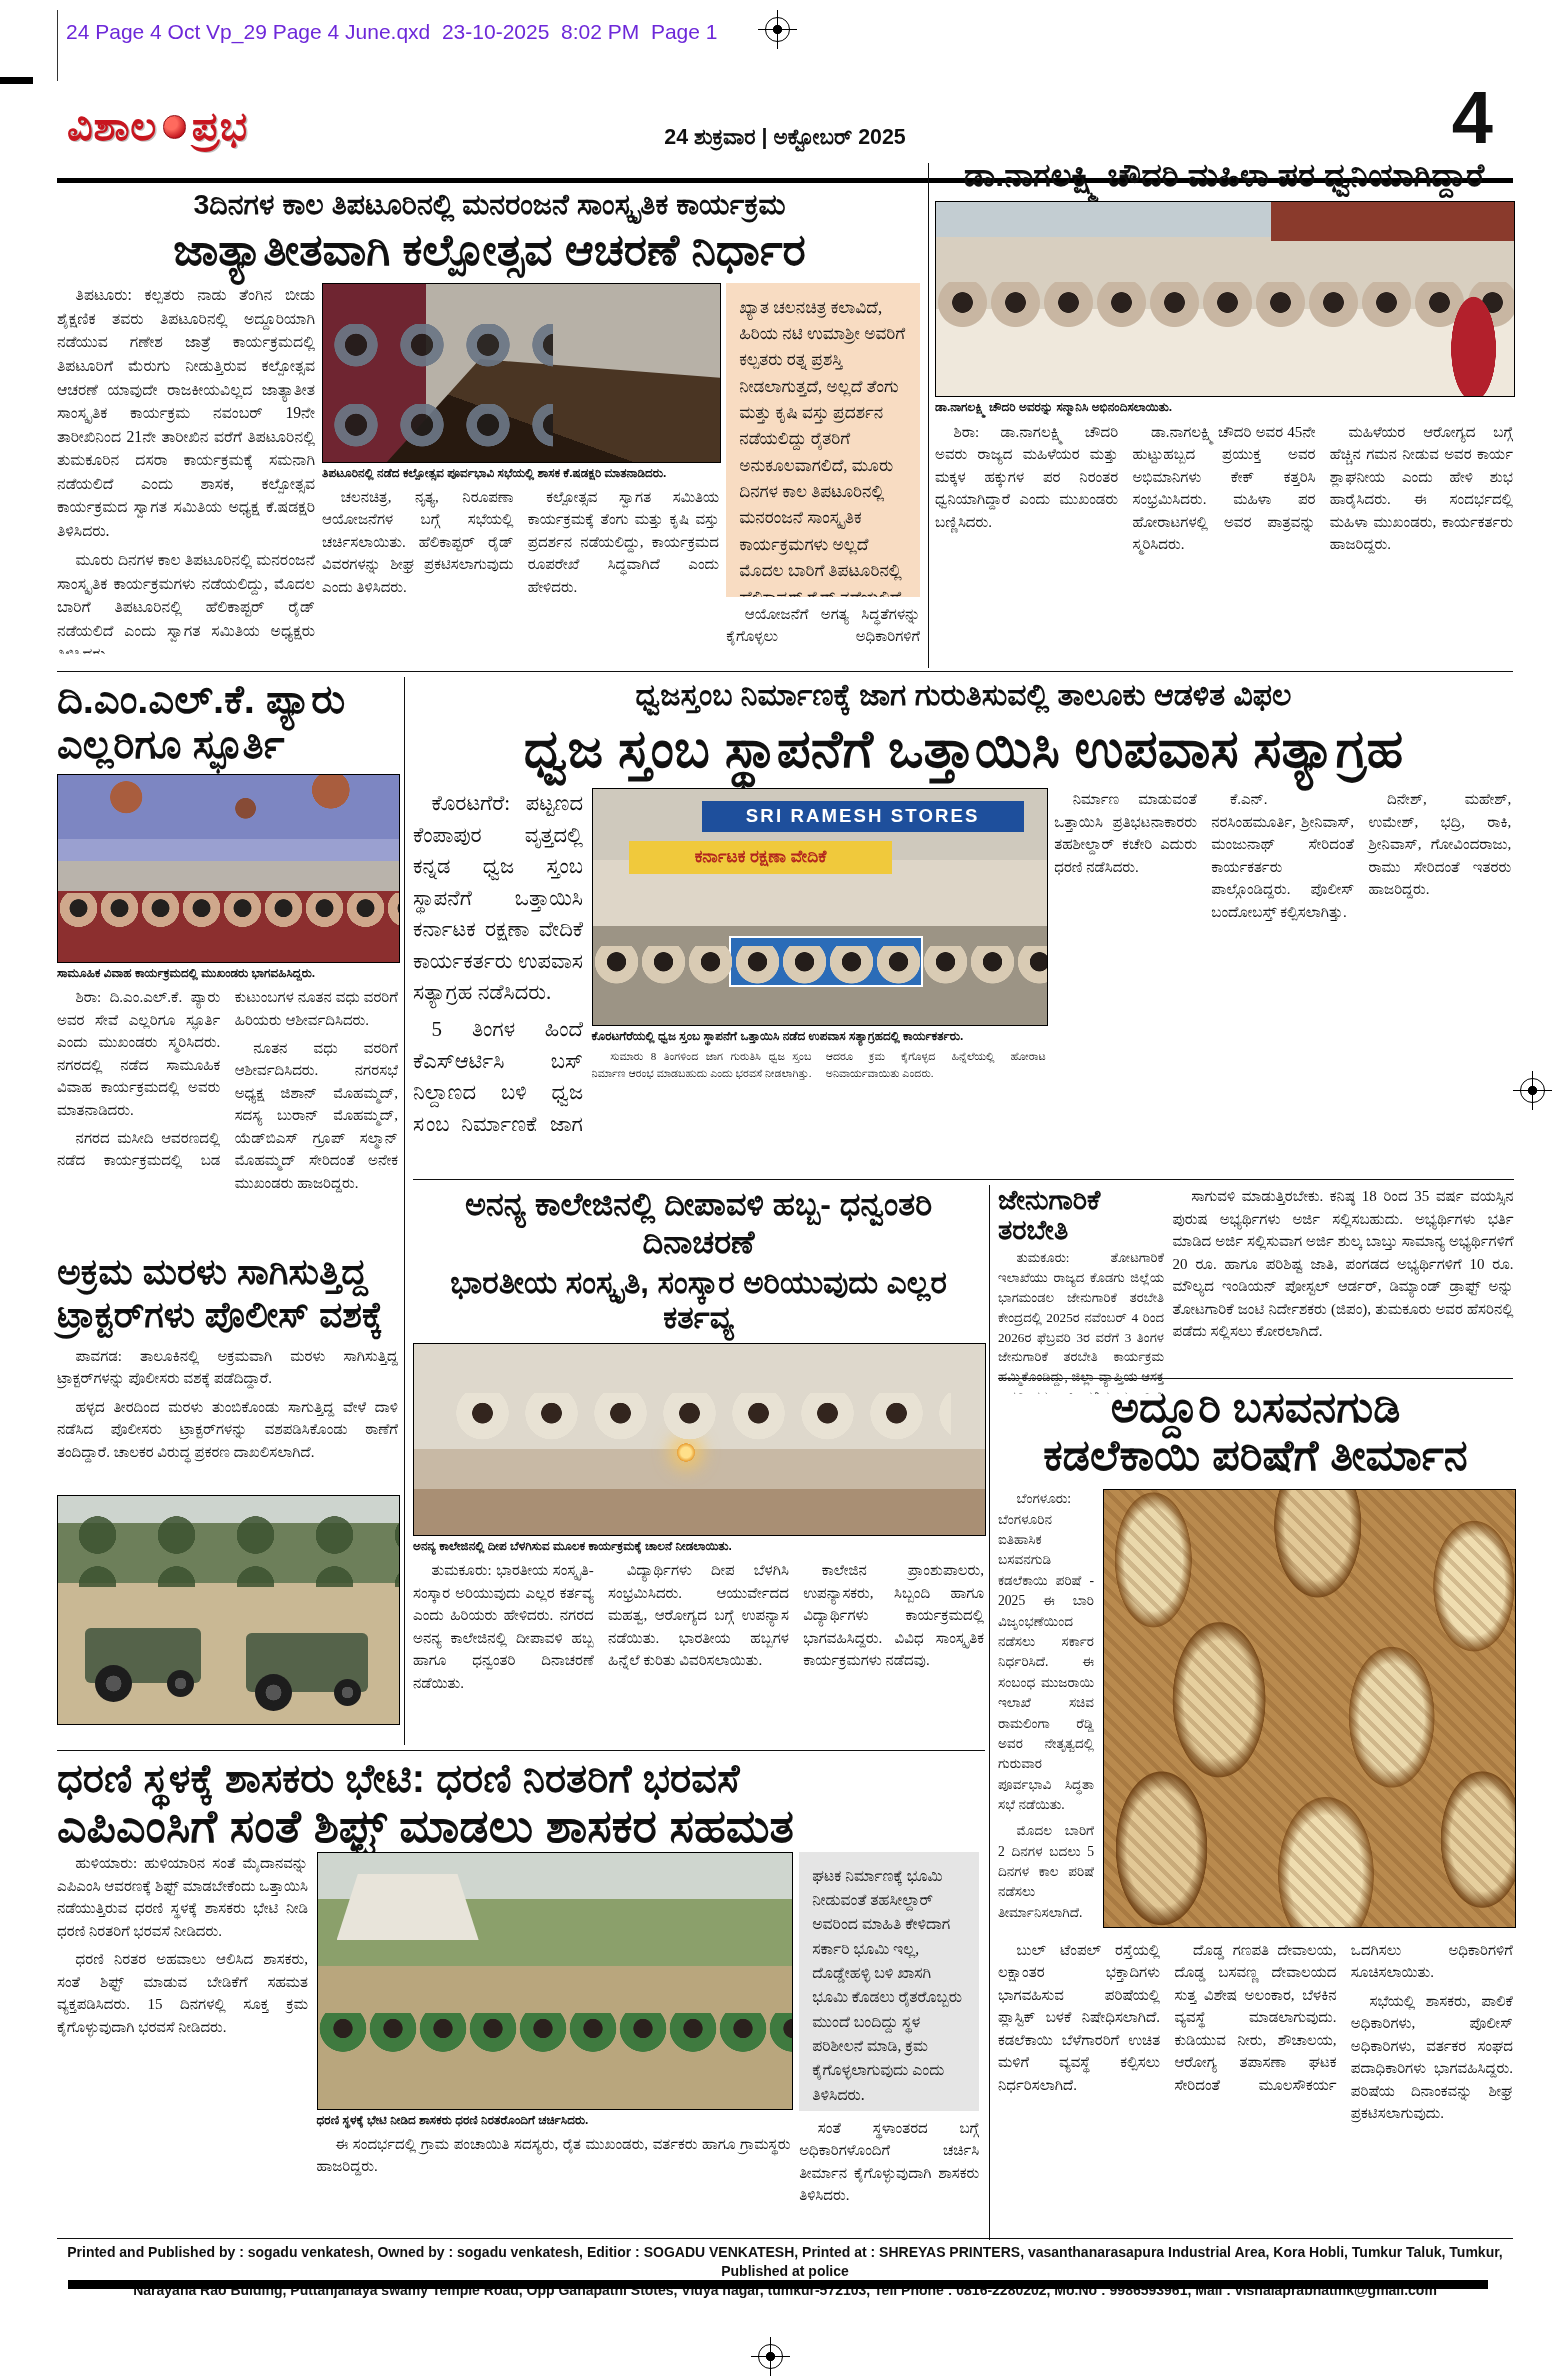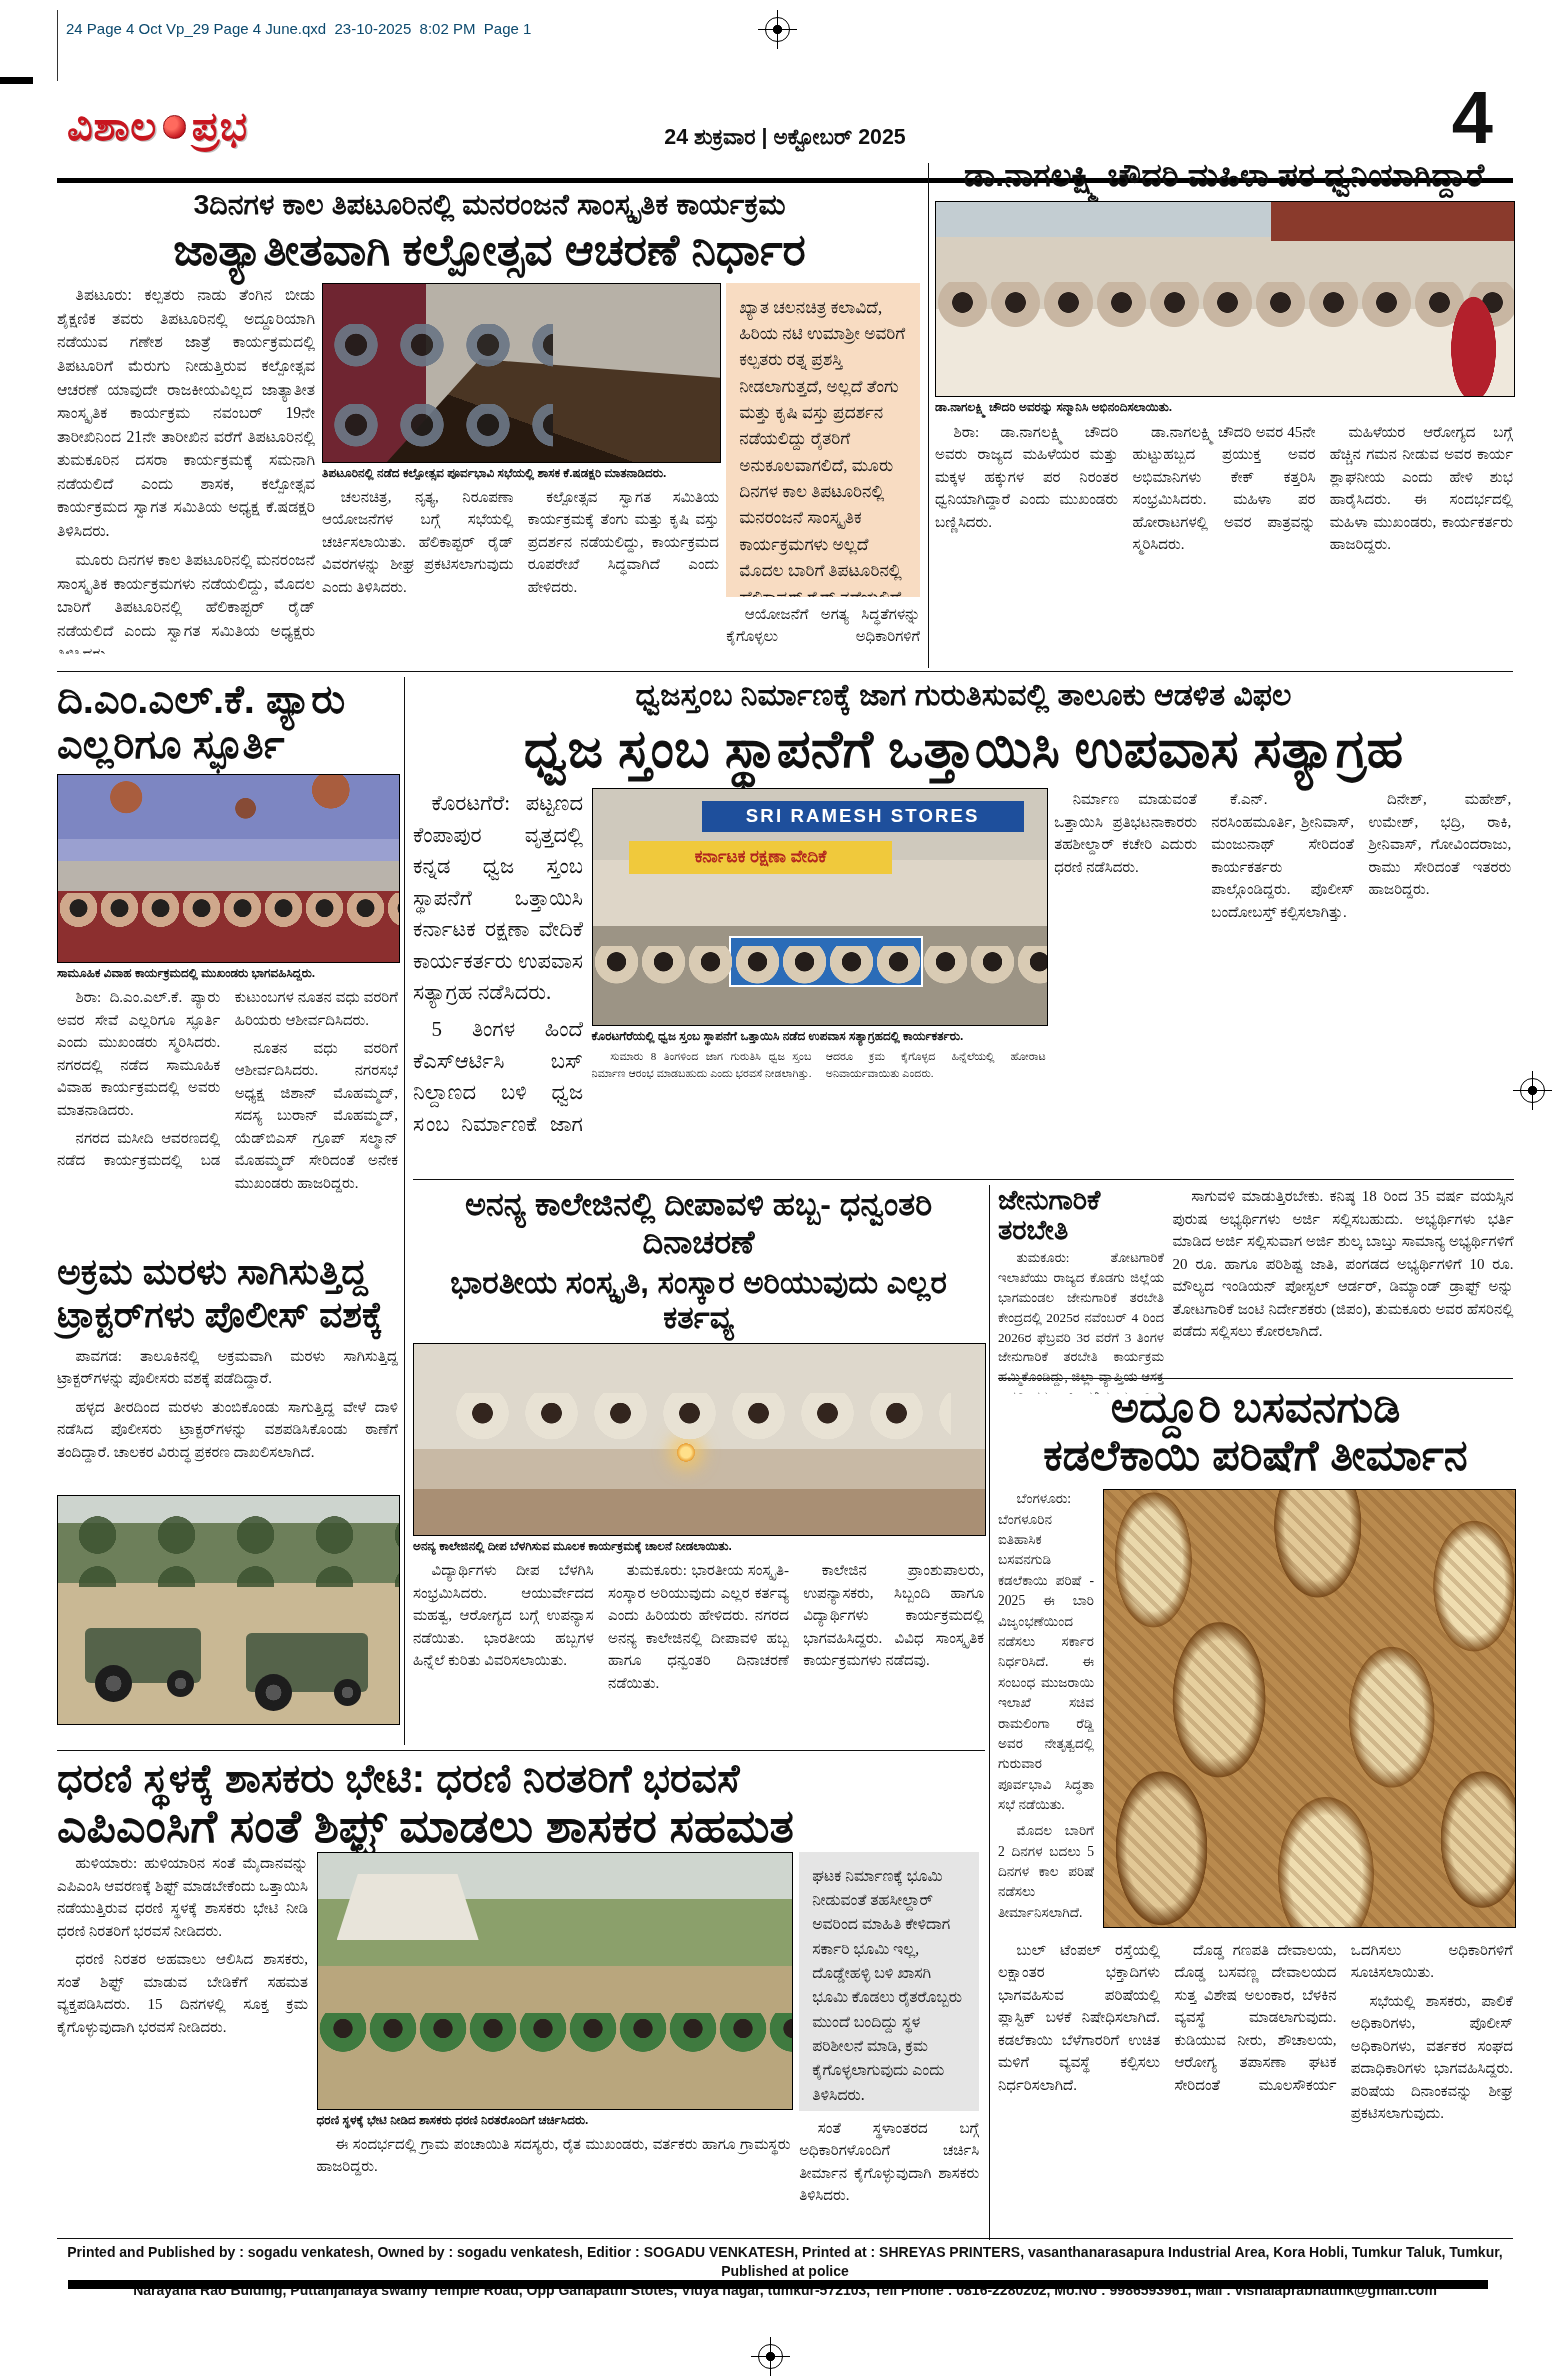--- a/index.html
+++ b/index.html
@@ -1,20 +1,20 @@
 <!DOCTYPE html>
 <html style="font-size:11.4px"><head>
 <meta charset="utf-8">
 <style>
   html,body{margin:0;padding:0;background:#fff;}
   .page{position:relative;width:1555px;height:2377px;background:#fff;overflow:hidden;
         font-family:"Liberation Serif","DejaVu Serif",serif;color:#111;}
   
   .slug{position:absolute;left:66px;top:20px;font-family:"Liberation Sans",sans-serif;
-        font-size:15px;color:#0c4a6e;white-space:pre;}
+        font-size:21px;color:#6d28d9;white-space:pre;}
   .slug-rule{position:absolute;left:57px;top:10px;width:1.4px;height:71px;background:#333;}
   .edge-bar{position:absolute;left:0;top:77px;width:33px;height:7.1px;background:#000;}
   .reg{position:absolute;width:39px;height:39px;}
   .reg::before{content:"";position:absolute;inset:7.1px;border:1.4px solid #000;border-radius:50%;
         background:radial-gradient(circle,#000 0 4.3px,transparent 5px);}
   .reg::after{content:"";position:absolute;inset:0;
         background:linear-gradient(#000 0 0) center/100% 1.4px no-repeat,
                    linear-gradient(#000 0 0) center/1.4px 100% no-repeat;}
   
   .masthead{position:absolute;left:57px;top:91px;width:1456px;height:87px;}
@@ -232,22 +232,22 @@
       <div class="tractor" style="left:55%;bottom:14%;width:36%;height:26%;"></div>
     </figure>
   </div>
 
   <div class="art" style="left:413px;top:1185px;width:571px;height:561px;">
     <div class="kicker" style="font-size:32px;">ಅನನ್ಯ ಕಾಲೇಜಿನಲ್ಲಿ ದೀಪಾವಳಿ ಹಬ್ಬ- ಧನ್ವಂತರಿ ದಿನಾಚರಣೆ</div>
     <div class="headline" style="font-size:31px;margin-top:4.3px;">ಭಾರತೀಯ ಸಂಸ್ಕೃತಿ, ಸಂಸ್ಕಾರ ಅರಿಯುವುದು ಎಲ್ಲರ ಕರ್ತವ್ಯ</div>
     <figure class="f-college" style="width:100%;height:191px;margin-top:7.1px;"></figure>
     <div class="caption">ಅನನ್ಯ ಕಾಲೇಜಿನಲ್ಲಿ ದೀಪ ಬೆಳಗಿಸುವ ಮೂಲಕ ಕಾರ್ಯಕ್ರಮಕ್ಕೆ ಚಾಲನೆ ನೀಡಲಾಯಿತು.</div>
     <div class="body-text cols3" style="margin-top:5.7px;height:236px;font-size:15px;">
+        <p>ತುಮಕೂರು: ಭಾರತೀಯ ಸಂಸ್ಕೃತಿ- ಸಂಸ್ಕಾರ ಅರಿಯುವುದು ಎಲ್ಲರ ಕರ್ತವ್ಯ ಎಂದು ಹಿರಿಯರು ಹೇಳಿದರು. ನಗರದ ಅನನ್ಯ ಕಾಲೇಜಿನಲ್ಲಿ ದೀಪಾವಳಿ ಹಬ್ಬ ಹಾಗೂ ಧನ್ವಂತರಿ ದಿನಾಚರಣೆ ನಡೆಯಿತು.</p>
         <p>ವಿದ್ಯಾರ್ಥಿಗಳು ದೀಪ ಬೆಳಗಿಸಿ ಸಂಭ್ರಮಿಸಿದರು. ಆಯುರ್ವೇದದ ಮಹತ್ವ, ಆರೋಗ್ಯದ ಬಗ್ಗೆ ಉಪನ್ಯಾಸ ನಡೆಯಿತು. ಭಾರತೀಯ ಹಬ್ಬಗಳ ಹಿನ್ನೆಲೆ ಕುರಿತು ವಿವರಿಸಲಾಯಿತು.</p>
-        <p>ತುಮಕೂರು: ಭಾರತೀಯ ಸಂಸ್ಕೃತಿ- ಸಂಸ್ಕಾರ ಅರಿಯುವುದು ಎಲ್ಲರ ಕರ್ತವ್ಯ ಎಂದು ಹಿರಿಯರು ಹೇಳಿದರು. ನಗರದ ಅನನ್ಯ ಕಾಲೇಜಿನಲ್ಲಿ ದೀಪಾವಳಿ ಹಬ್ಬ ಹಾಗೂ ಧನ್ವಂತರಿ ದಿನಾಚರಣೆ ನಡೆಯಿತು.</p>
         <p>ಕಾಲೇಜಿನ ಪ್ರಾಂಶುಪಾಲರು, ಉಪನ್ಯಾಸಕರು, ಸಿಬ್ಬಂದಿ ಹಾಗೂ ವಿದ್ಯಾರ್ಥಿಗಳು ಕಾರ್ಯಕ್ರಮದಲ್ಲಿ ಭಾಗವಹಿಸಿದ್ದರು. ವಿವಿಧ ಸಾಂಸ್ಕೃತಿಕ ಕಾರ್ಯಕ್ರಮಗಳು ನಡೆದವು.</p>
       </div>
   </div>
   <div class="vr" style="left:989px;top:1185px;height:1055px;"></div>
 
   <div class="art" style="left:998px;top:1185px;width:515px;height:188px;">
     <div style="display:grid;grid-template-columns:166px 341px;gap:8.6px;height:100%;">
       <div>
         <div class="headline" style="font-size:27px;text-align:left;">ಜೇನುಗಾರಿಕೆ ತರಬೇತಿ</div>
         <div class="body-text" style="font-size:13.2px;height:146px;margin-top:2.9px;">

